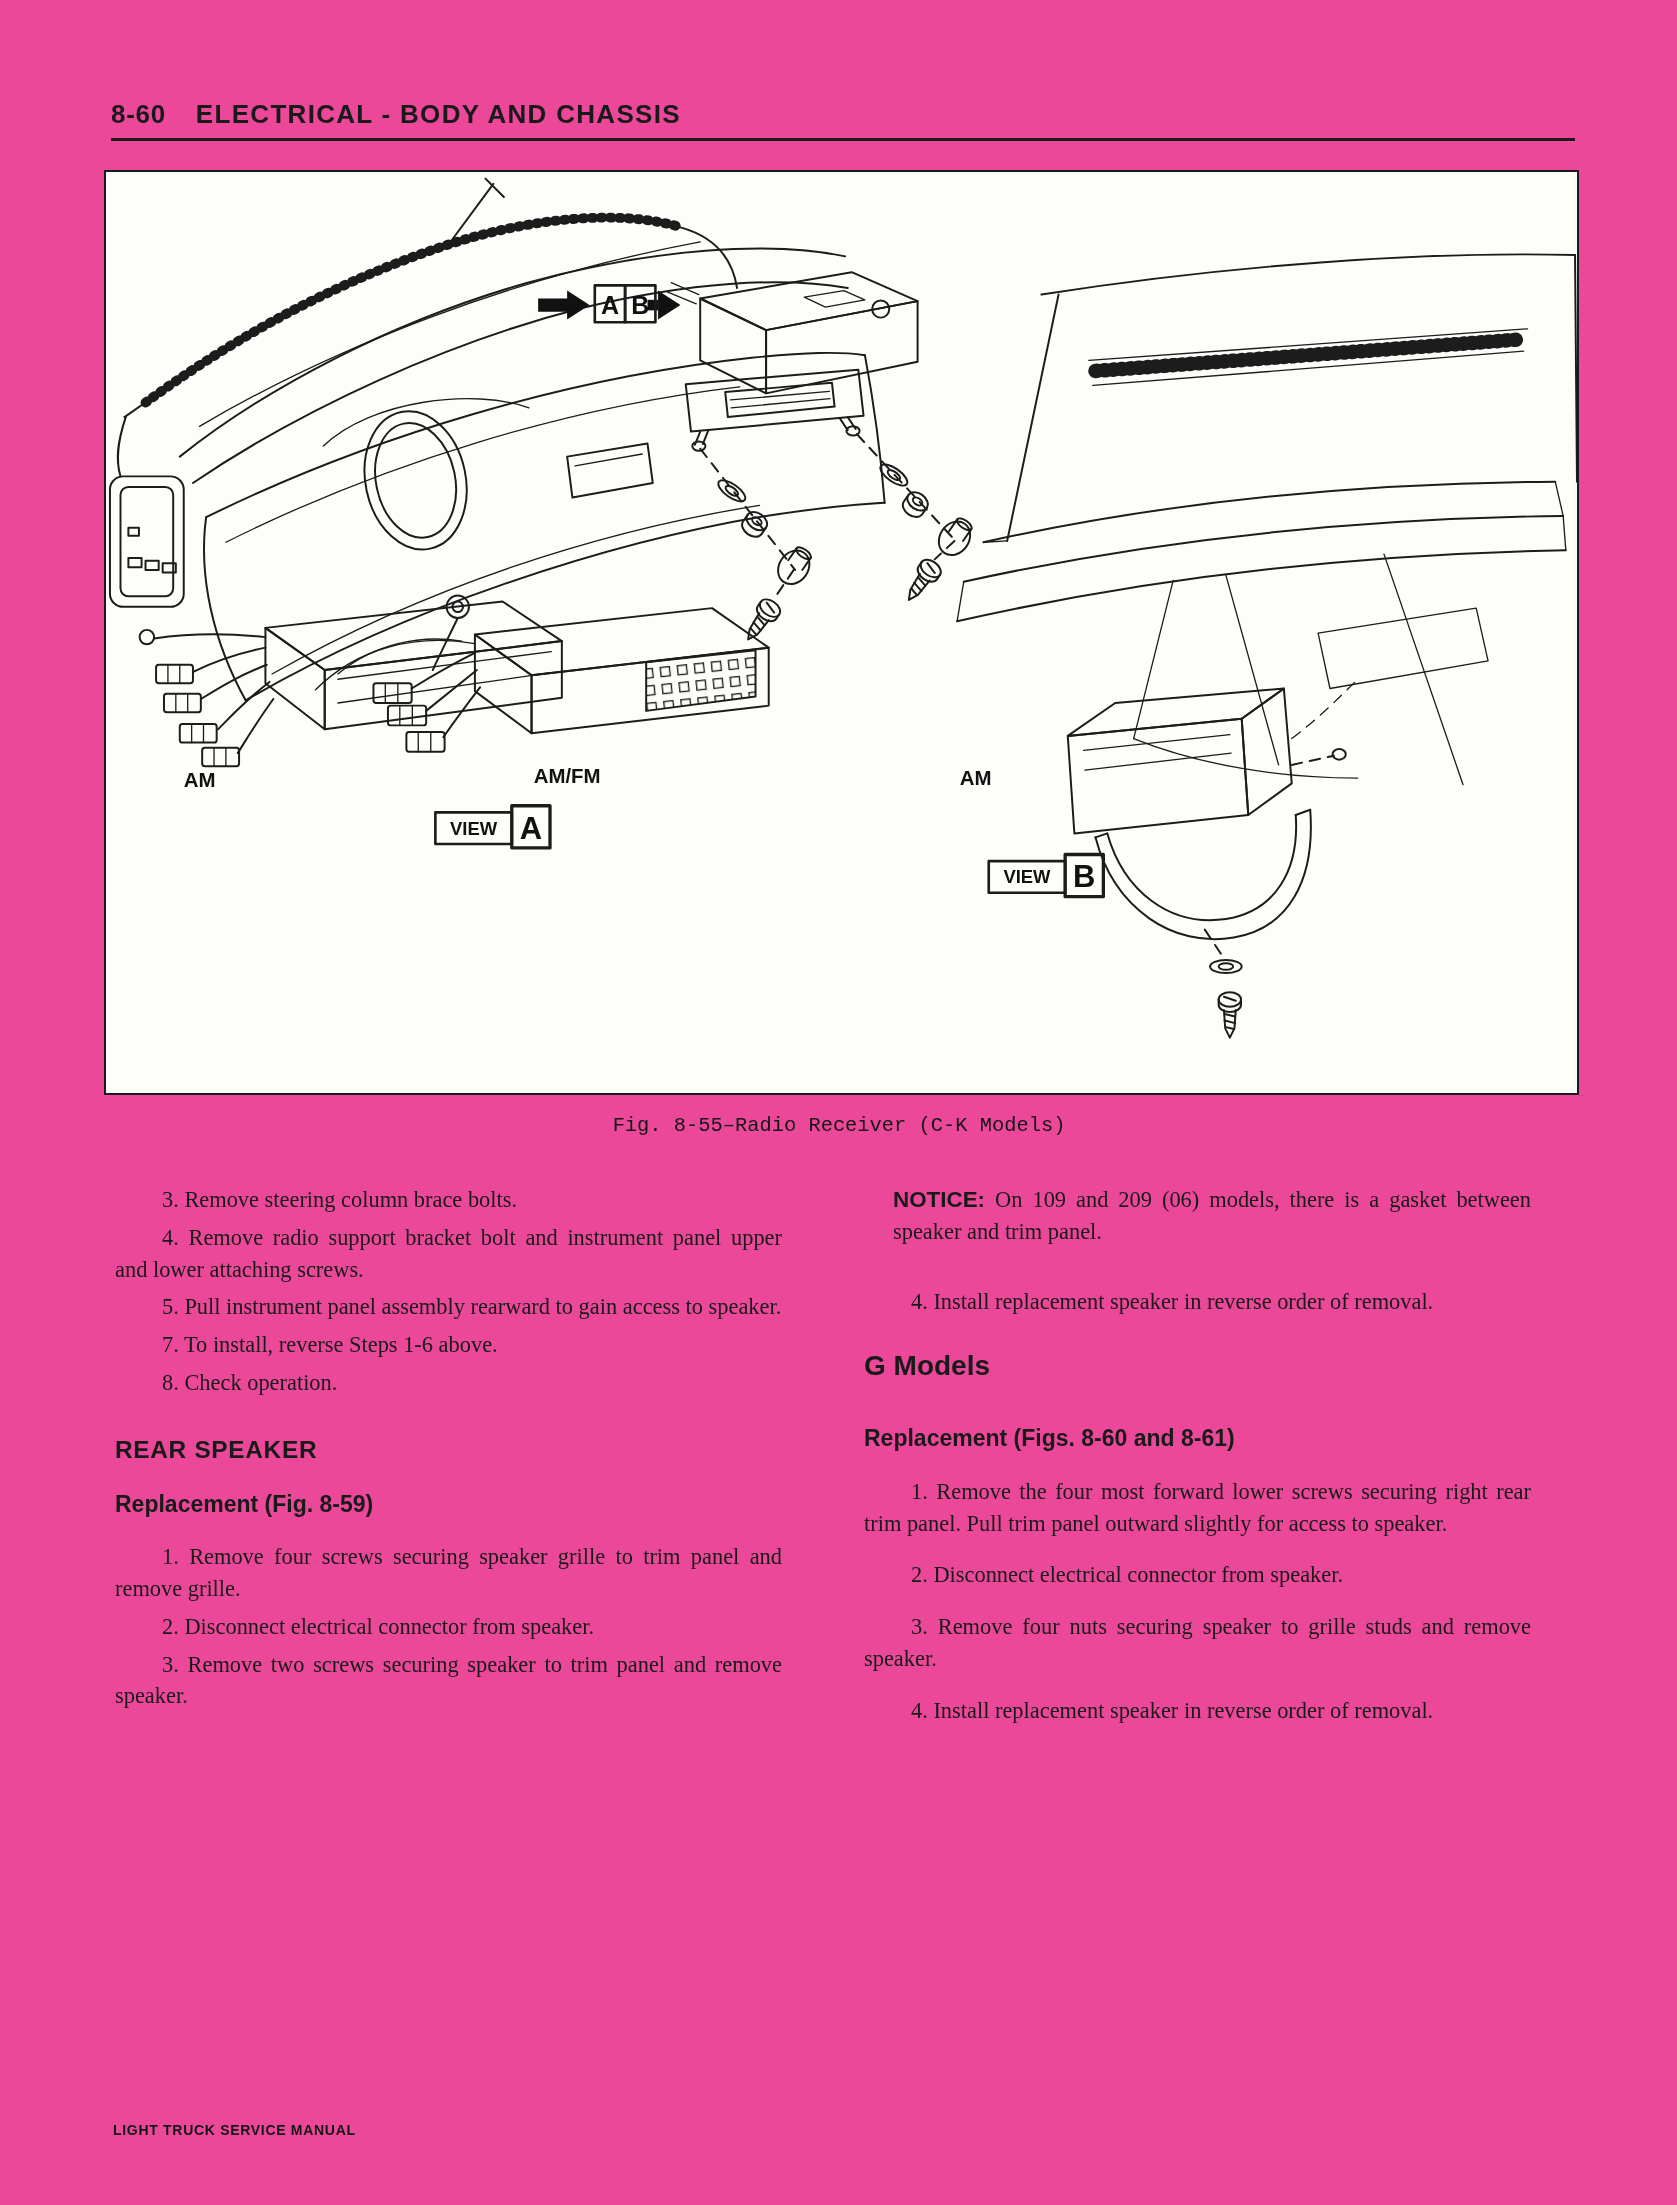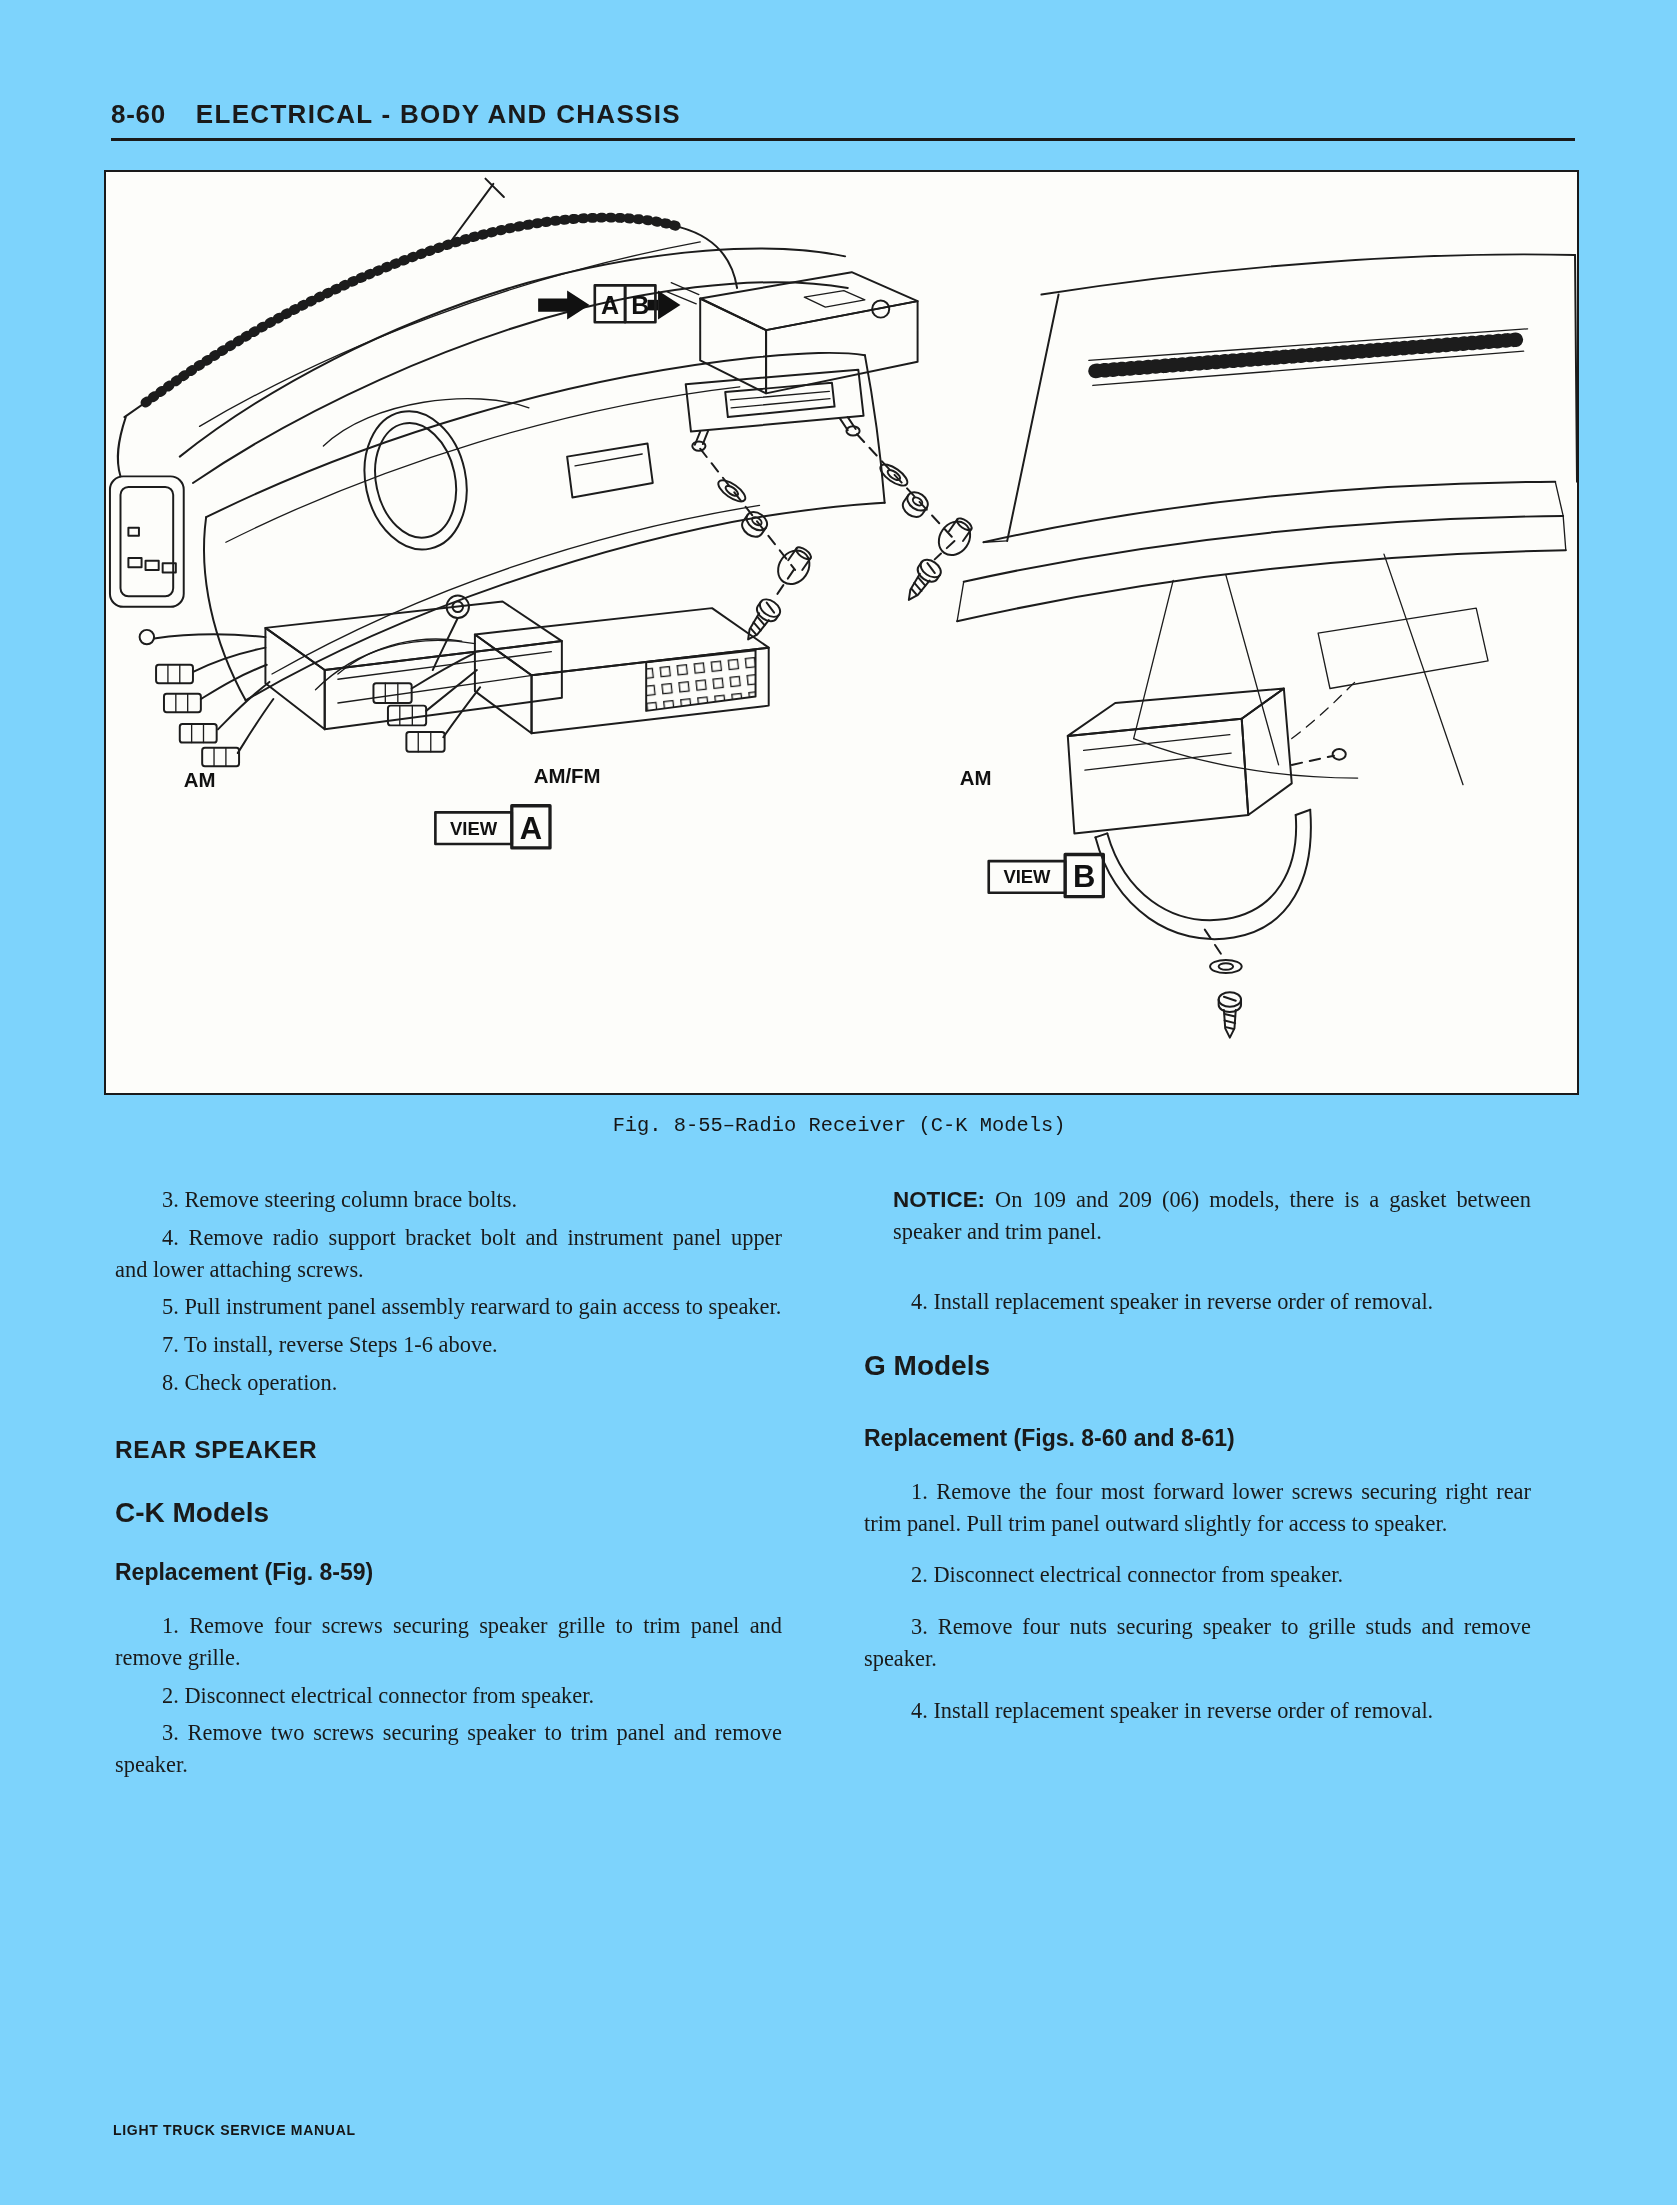--- a/index.html
+++ b/index.html
@@ -1,21 +1,21 @@
 <!DOCTYPE html>
 <html style="font-size:10.5px"><head>
 <meta charset="utf-8">
 <style>
   * { margin:0; padding:0; box-sizing:border-box; }
   html, body { background:#d9d9d6; }
   .page {
     position:relative;
     width:1678px; height:2205px;
     margin:0 auto;
-    background:#7dd3fc;
+    background:#ec4899;
     color:#1a1a1a;
     font-family:"Liberation Serif", serif;
     overflow:hidden;
   }
 
   
   .page-header { position:absolute; left:111px; top:99px; width:1464px; }
   .header-line {
     display:flex; align-items:baseline; gap:30px;
     font-family:"Liberation Sans", sans-serif; font-weight:bold;
@@ -314,21 +314,20 @@
   <main class="columns">
 
     <section class="col col-left">
       <p class="step">3. Remove steering column brace bolts.</p>
       <p class="step">4. Remove radio support bracket bolt and instrument panel upper and lower attaching screws.</p>
       <p class="step">5. Pull instrument panel assembly rearward to gain access to speaker.</p>
       <p class="step">7. To install, reverse Steps 1-6 above.</p>
       <p class="step">8. Check operation.</p>
 
       <h2 class="section-heading">REAR SPEAKER</h2>
-      <h2 class="models-heading">C-K Models</h2>
       <h3 class="repl-heading">Replacement (Fig. 8-59)</h3>
 
       <p class="step">1. Remove four screws securing speaker grille to trim panel and remove grille.</p>
       <p class="step">2. Disconnect electrical connector from speaker.</p>
       <p class="step">3. Remove two screws securing speaker to trim panel and remove speaker.</p>
     </section>
 
     <section class="col col-right">
       <p class="notice"><b class="notice-label">NOTICE:</b> <span>On 109 and 209 (06) models, there is a gasket between speaker and trim panel.</span></p>
 

